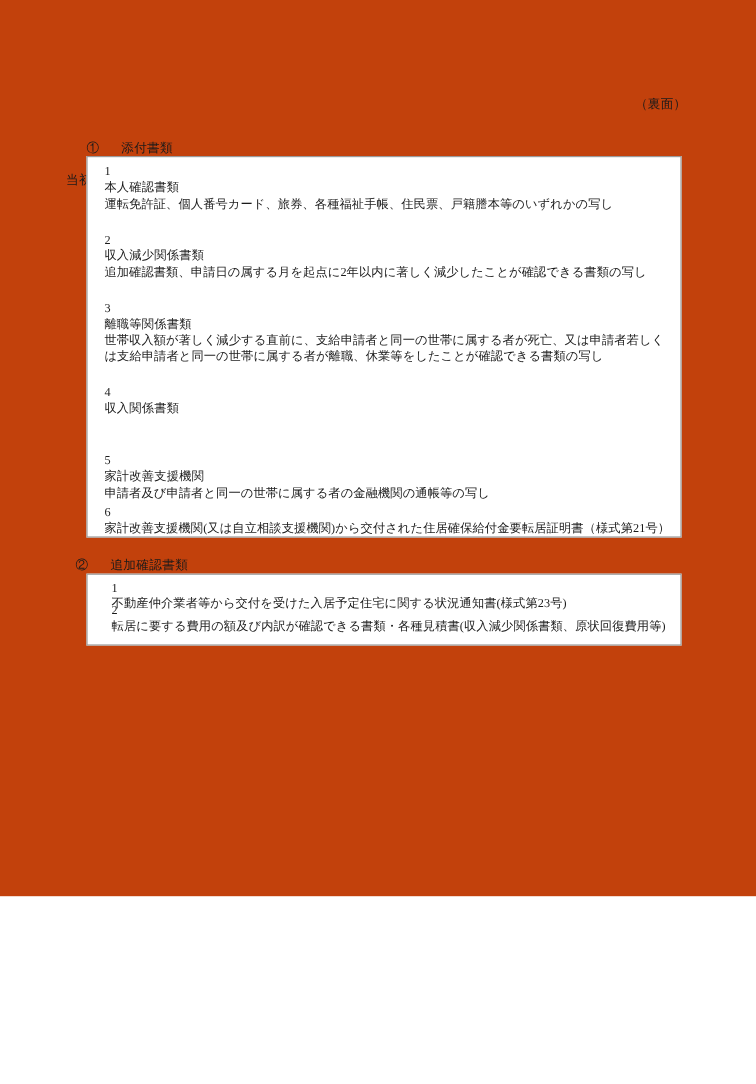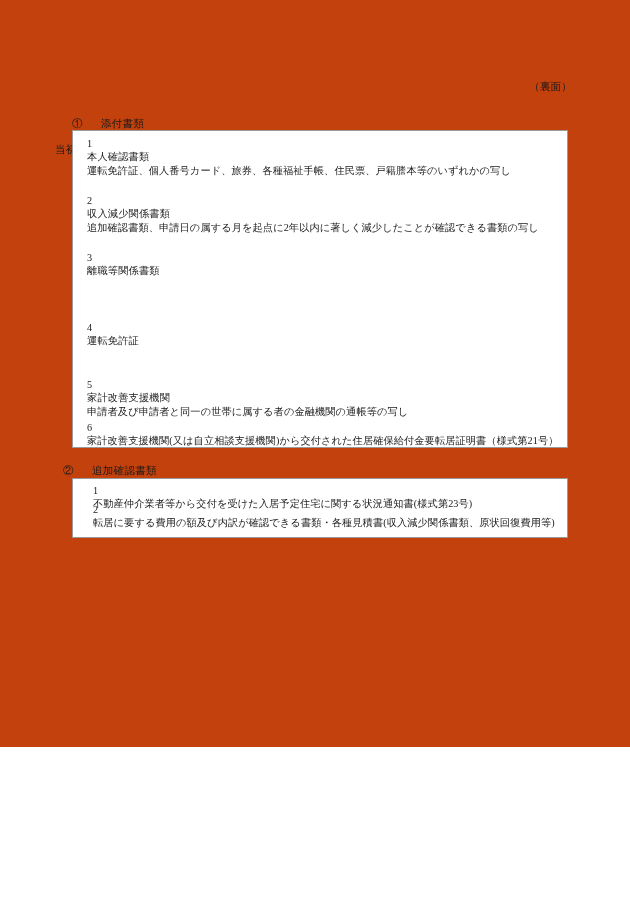--- a/index.html
+++ b/index.html
@@ -161,27 +161,28 @@
           <span class="item-body">
             <span class="item-title">収入減少関係書類</span>
             <span class="item-desc">追加確認書類、申請日の属する月を起点に2年以内に著しく減少したことが確認できる書類の写し</span>
           </span>
         </li>
 
         <li class="doc-item" style="top:120px;">
           <span class="item-num">3</span>
           <span class="item-body">
             <span class="item-title">離職等関係書類</span>
+            <span class="item-desc">世帯収入額が著しく減少する直前に、支給申請者と同一の世帯に属する者が死亡、又は申請者若しくは支給申請者と同一の世帯に属する者が離職、休業等をしたことが確認できる書類の写し</span>
           </span>
         </li>
 
         <li class="doc-item" style="top:190px;">
           <span class="item-num">4</span>
           <span class="item-body">
-            <span class="item-title">運転免許証</span>
+            <span class="item-title">収入関係書類</span>
           </span>
         </li>
 
         <li class="doc-item" style="top:247px;">
           <span class="item-num">5</span>
           <span class="item-body">
             <span class="item-title">家計改善支援機関</span>
             <span class="item-desc">申請者及び申請者と同一の世帯に属する者の金融機関の通帳等の写し</span>
           </span>
         </li>

